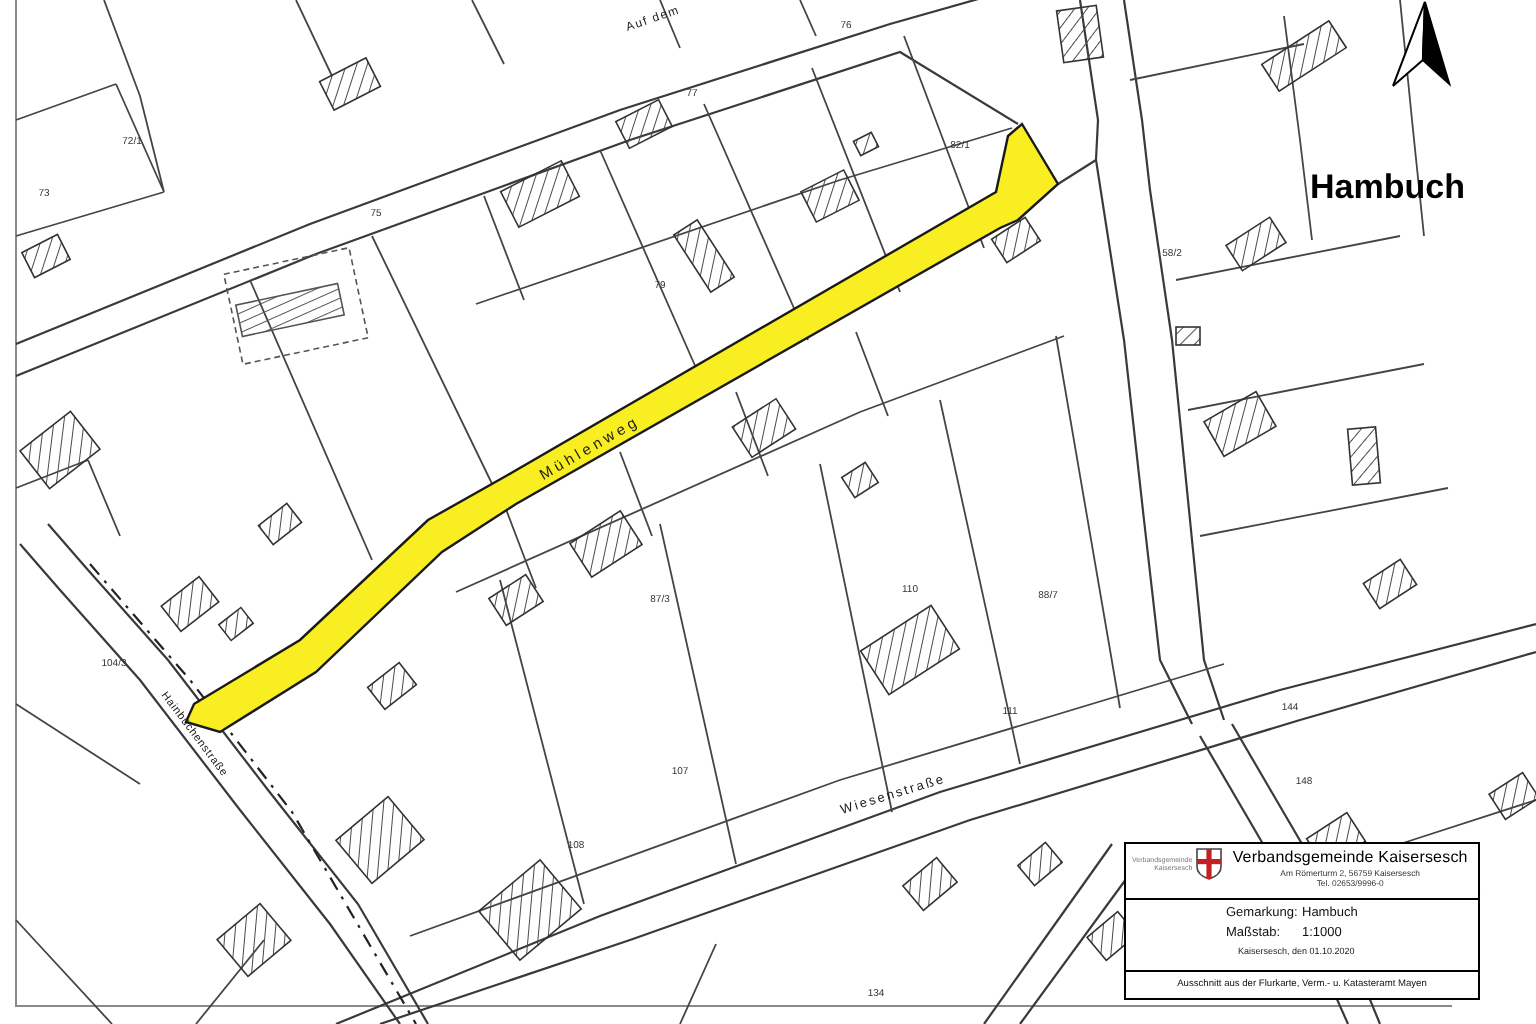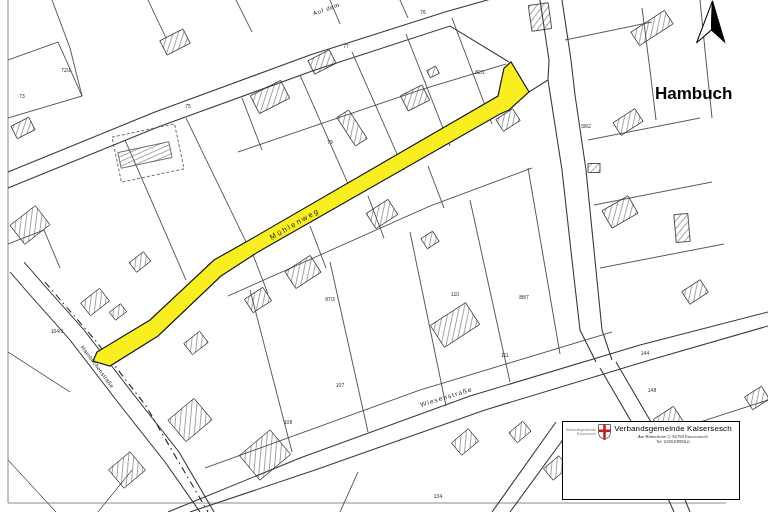--- a/index.html
+++ b/index.html
@@ -6,21 +6,21 @@
   .canvas{
     position:relative;width:768px;height:512px;background:#ffffff;overflow:hidden;
     font-family:"Liberation Sans",sans-serif;
   }
   svg text{font-family:"Liberation Sans",sans-serif;}
   .map-svg{position:absolute;left:0;top:0;}
   
   .info-box{
     position:absolute;left:562px;top:421px;width:178px;height:79px;
     background:#ffffff;border:1.6px solid #000;box-sizing:border-box;
-    display:flex;flex-direction:row;
+    display:flex;flex-direction:column;
   }
   .ib-header{display:flex;align-items:flex-start;padding:2px 3px 1px 3px;height:27px;box-sizing:border-box;}
   .ib-logo{display:flex;align-items:center;gap:2px;margin-right:3px;}
   .ib-logo-caption{display:flex;flex-direction:column;font-size:3.5px;line-height:4px;color:#7a7a7a;text-align:right;}
   .ib-title-wrap{flex:1;text-align:center;}
   .ib-title{font-size:8px;color:#000;letter-spacing:0.1px;line-height:9px;white-space:nowrap;}
   .ib-address{font-size:4.2px;color:#333;margin-top:1px;}
   .ib-phone{font-size:4.2px;color:#333;}
   .ib-divider{height:0;border-top:1px solid #000;}
   .ib-fields{flex:1;padding:2px 4px 0 50px;box-sizing:border-box;}

